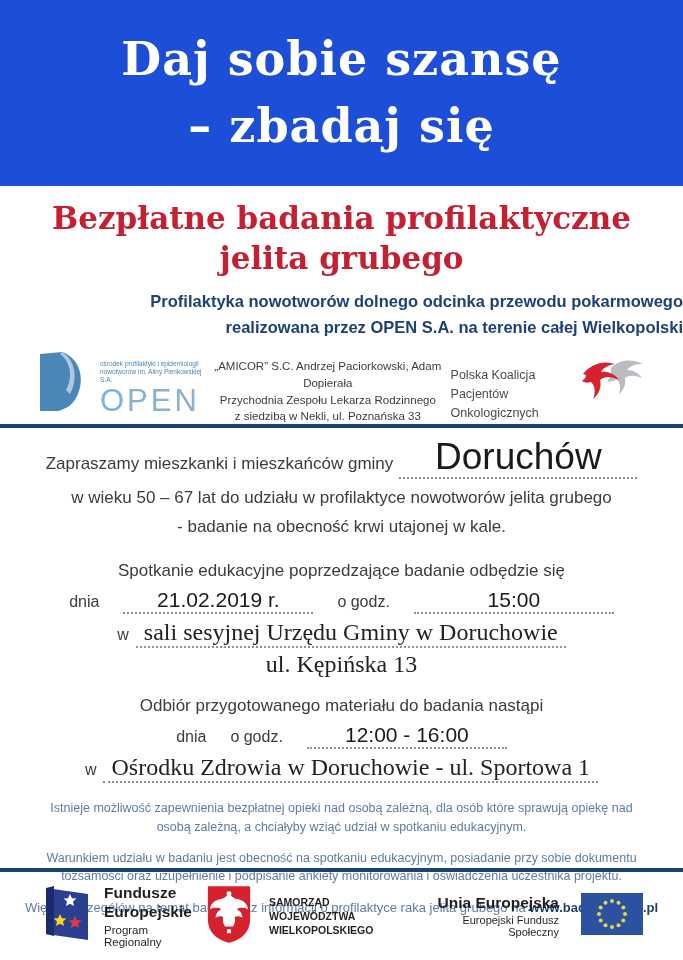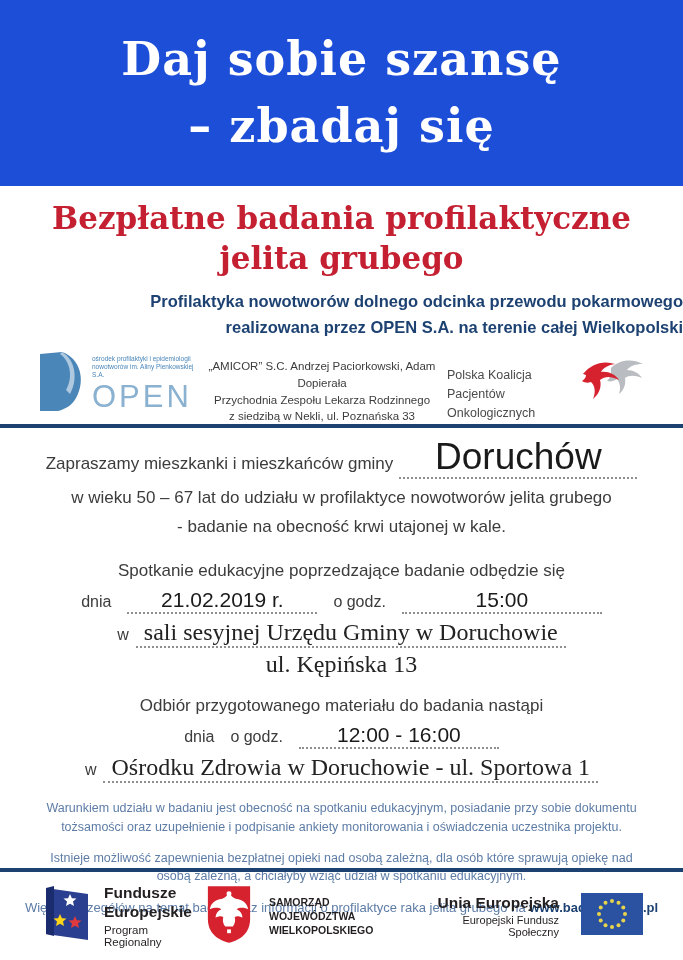--- a/index.html
+++ b/index.html
@@ -17,21 +17,21 @@
   .subtitle { margin-top:12px; text-align:center; color:#c42032;
               font-family:"DejaVu Serif","Liberation Serif",serif;
               font-weight:bold; font-size:31px; line-height:1.3; }
 
   
   .program { margin-top:9px; text-align:right; color:#1d4272; font-weight:bold;
              font-size:16.5px; line-height:1.6; }
 
   
   .partners { margin-top:10px; padding:0 36px; display:flex; align-items:flex-start; justify-content:space-between; height:66px; }
-  .open-logo { display:flex; align-items:center; gap:4px; }
+  .open-logo { display:flex; align-items:flex-end; gap:12px; }
   .open-text { display:flex; flex-direction:column; }
   .open-small { font-size:6.5px; line-height:1.25; color:#4a86b8; width:105px; }
   .open-name { font-size:31px; line-height:1; color:#8ab1d0; letter-spacing:3px; font-weight:400; margin-top:1px; }
   .clinic { text-align:center; font-size:11.5px; line-height:1.45; color:#3c3c3c; padding-top:8px; }
   .coalition { display:flex; align-items:flex-start; gap:8px; padding-top:10px; }
   .coalition-text { font-size:12.5px; line-height:1.5; color:#4a4a4a; text-align:left; padding-top:6px; }
   .swallows { margin-top:-4px; }
 
   
   .rule { height:4px; background:#1d4272; width:100%; }
@@ -43,21 +43,21 @@
   .inv-line1 { display:flex; align-items:baseline; justify-content:center; gap:6px; }
   .lead-label { font-size:17px; color:#3c3c3c; }
   .blank { border-bottom:2px dotted #8f8f8f; text-align:center; }
   .gmina-blank { min-width:238px; }
   .gmina-value { font-size:37px; color:#1a1a1a; line-height:1.05; }
   .inv-line2, .inv-line3 { text-align:center; font-size:17px; color:#3c3c3c; margin-top:9px; }
 
   
   .event { margin-top:24px; text-align:center; }
   .event-heading { font-size:17px; color:#3c3c3c; }
-  .fill-line { display:flex; align-items:baseline; justify-content:center; gap:16px; margin-top:7px; }
+  .fill-line { display:flex; align-items:baseline; justify-content:center; gap:24px; margin-top:7px; }
   .fill-label { font-size:16px; color:#3c3c3c; }
   .date-blank { min-width:190px; }
   .time-blank { min-width:200px; }
   .fill-value { font-size:21px; color:#1a1a1a; }
   .place-line { display:flex; align-items:baseline; justify-content:center; gap:7px; margin-top:5px; }
   .place-value { font-family:"Liberation Serif","DejaVu Serif",serif; font-size:24px; color:#222222; padding:0 8px; }
   .address-line { font-family:"Liberation Serif","DejaVu Serif",serif; font-size:24px; color:#222222; margin-top:3px; }
 
   
   .notes { margin-top:16px; }
@@ -181,22 +181,22 @@
     </div>
     <div class="place-line">
       <span class="fill-label">w</span>
       <span class="blank">
         <span class="place-value">Ośrodku Zdrowia w Doruchowie - ul. Sportowa 1</span>
       </span>
     </div>
   </div>
 
   <div class="notes">
+    <div class="note" style="max-width:590px;">Istnieje możliwość zapewnienia bezpłatnej opieki nad osobą zależną, dla osób które sprawują opiekę nad osobą zależną, a chciałyby wziąć udział w spotkaniu edukacyjnym.</div>
     <div class="note">Warunkiem udziału w badaniu jest obecność na spotkaniu edukacyjnym, posiadanie przy sobie dokumentu tożsamości oraz uzupełnienie i podpisanie ankiety monitorowania i oświadczenia uczestnika projektu.</div>
-    <div class="note" style="max-width:590px;">Istnieje możliwość zapewnienia bezpłatnej opieki nad osobą zależną, dla osób które sprawują opiekę nad osobą zależną, a chciałyby wziąć udział w spotkaniu edukacyjnym.</div>
     <div class="more-info">
       <span>Więcej szczegółów na temat badań oraz informacji o profilaktyce raka jelita grubego na</span>
       <span class="url">www.badaniaopen.pl</span>
     </div>
   </div>
 
   <div class="rule rule-bottom"></div>
 
   <footer class="footer">
 

